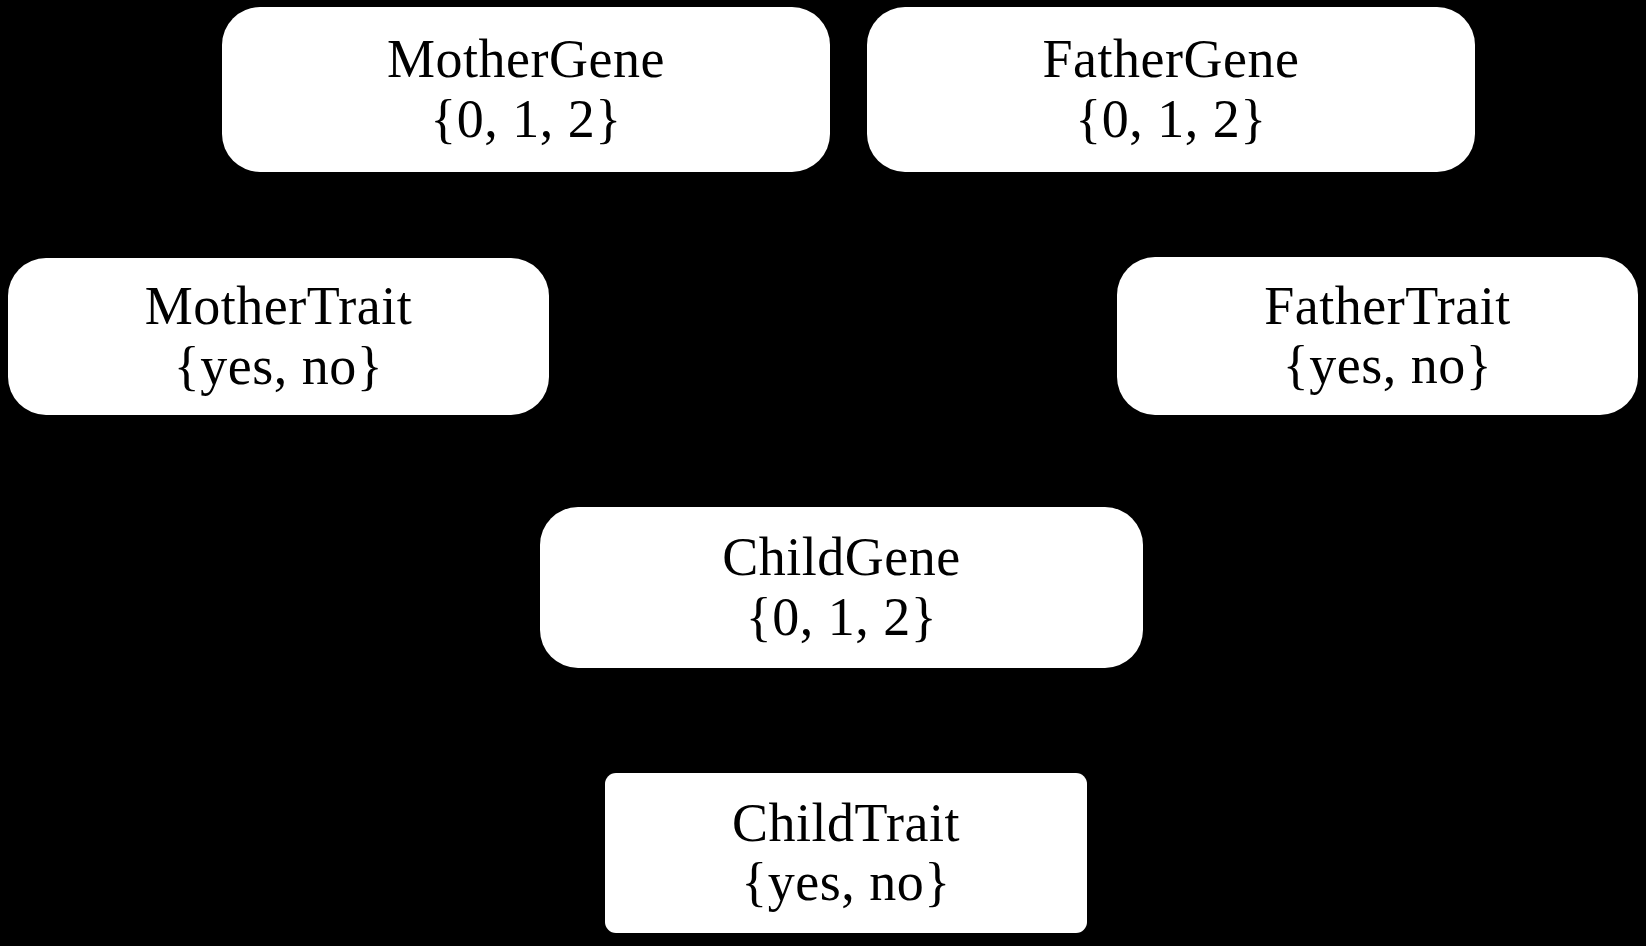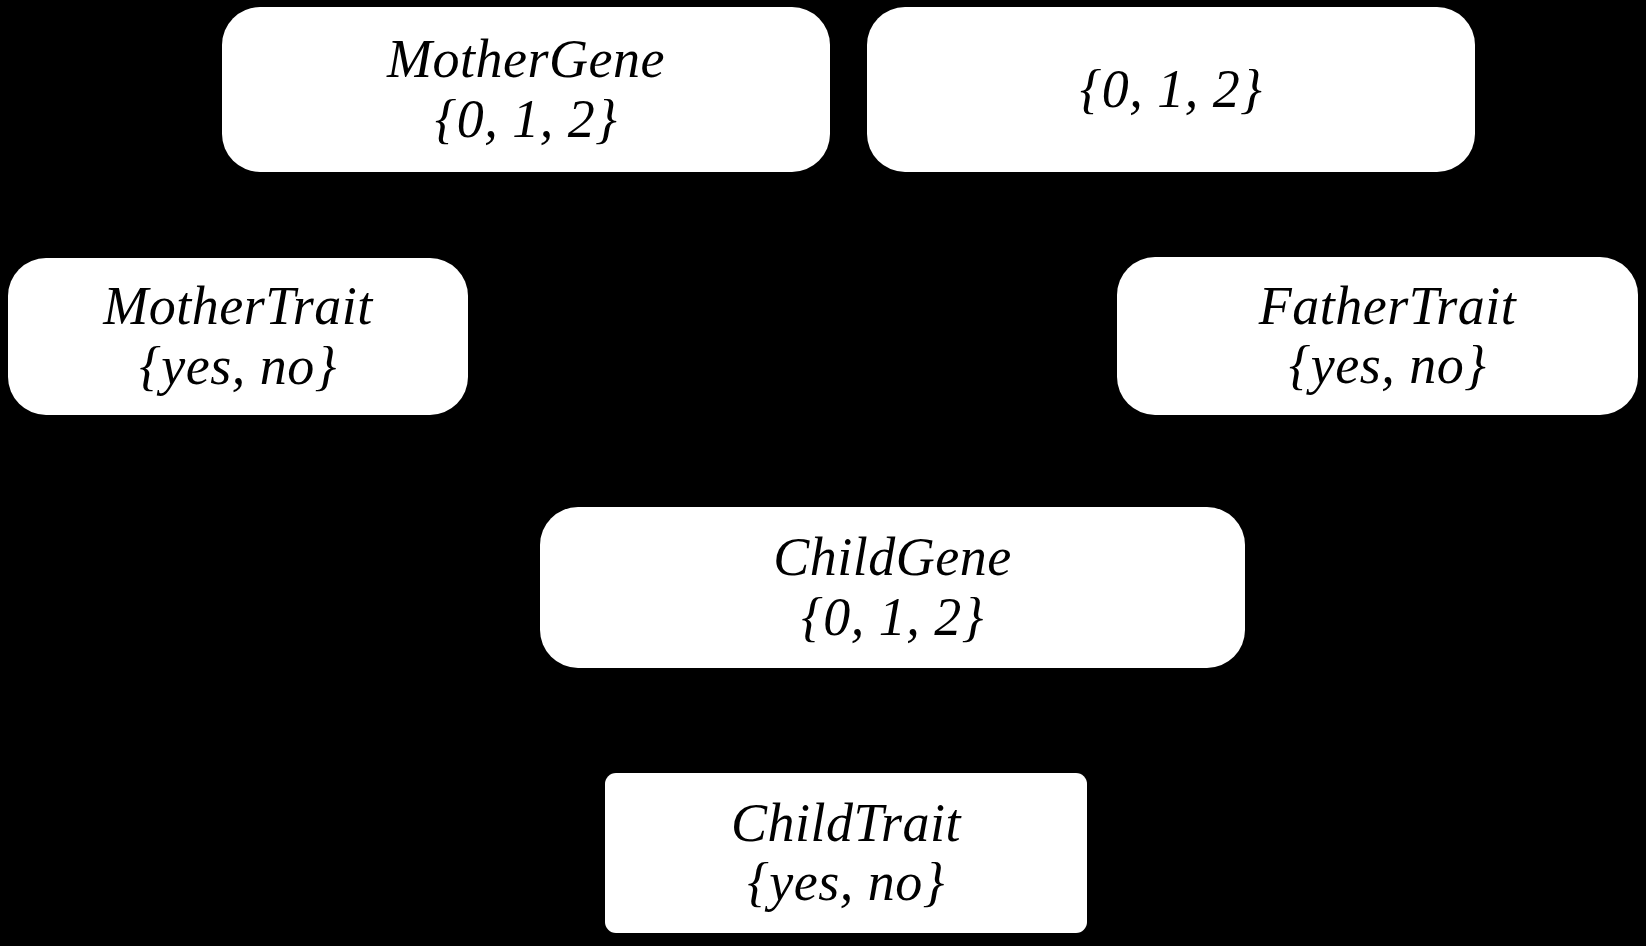--- a/index.html
+++ b/index.html
@@ -30,53 +30,53 @@
     align-items: center;
     justify-content: center;
     color: #000000;
     text-align: center;
     line-height: 1.06;
     overflow: hidden;
   }
   .node .node-title,
   .node .node-domain {
     display: block;
-    font-style: italic;
     font-weight: normal;
     white-space: nowrap;
     letter-spacing: 0.5px;
   }
   .node .node-title {
     font-size: 54px;
     margin-bottom: 2px;
   }
   .node .node-domain {
     font-size: 54px;
     text-align: right;
   }
 
   
   #node-mother-gene  { left: 222px;  top: 7px;   width: 608px; height: 165px; }
   #node-father-gene  { left: 867px;  top: 7px;   width: 608px; height: 165px; }
-  #node-mother-trait { left: 8px;    top: 258px; width: 460px; height: 157px; }
+  #node-mother-trait { left: 8px;    top: 258px; width: 541px; height: 157px; }
   #node-father-trait { left: 1117px; top: 257px; width: 521px; height: 158px; padding-left: 20px; }
-  #node-child-gene   { left: 540px;  top: 507px; width: 705px; height: 161px; }
+  #node-child-gene   { left: 540px;  top: 507px; width: 603px; height: 161px; }
   #node-child-trait  { left: 605px;  top: 773px; width: 482px; height: 160px; border-radius: 11px; }
 </style>
 </head>
 <body>
 
 <div id="canvas">
 
   <div class="node" id="node-mother-gene">
     <span class="node-title">MotherGene</span>
     <span class="node-domain">{0, 1, 2}</span>
   </div>
 
   <div class="node" id="node-father-gene">
+    <span class="node-title">FatherGene</span>
     <span class="node-domain">{0, 1, 2}</span>
   </div>
 
   <div class="node" id="node-mother-trait">
     <span class="node-title">MotherTrait</span>
     <span class="node-domain">{yes, no}</span>
   </div>
 
   <div class="node" id="node-father-trait">
     <span class="node-title">FatherTrait</span>

